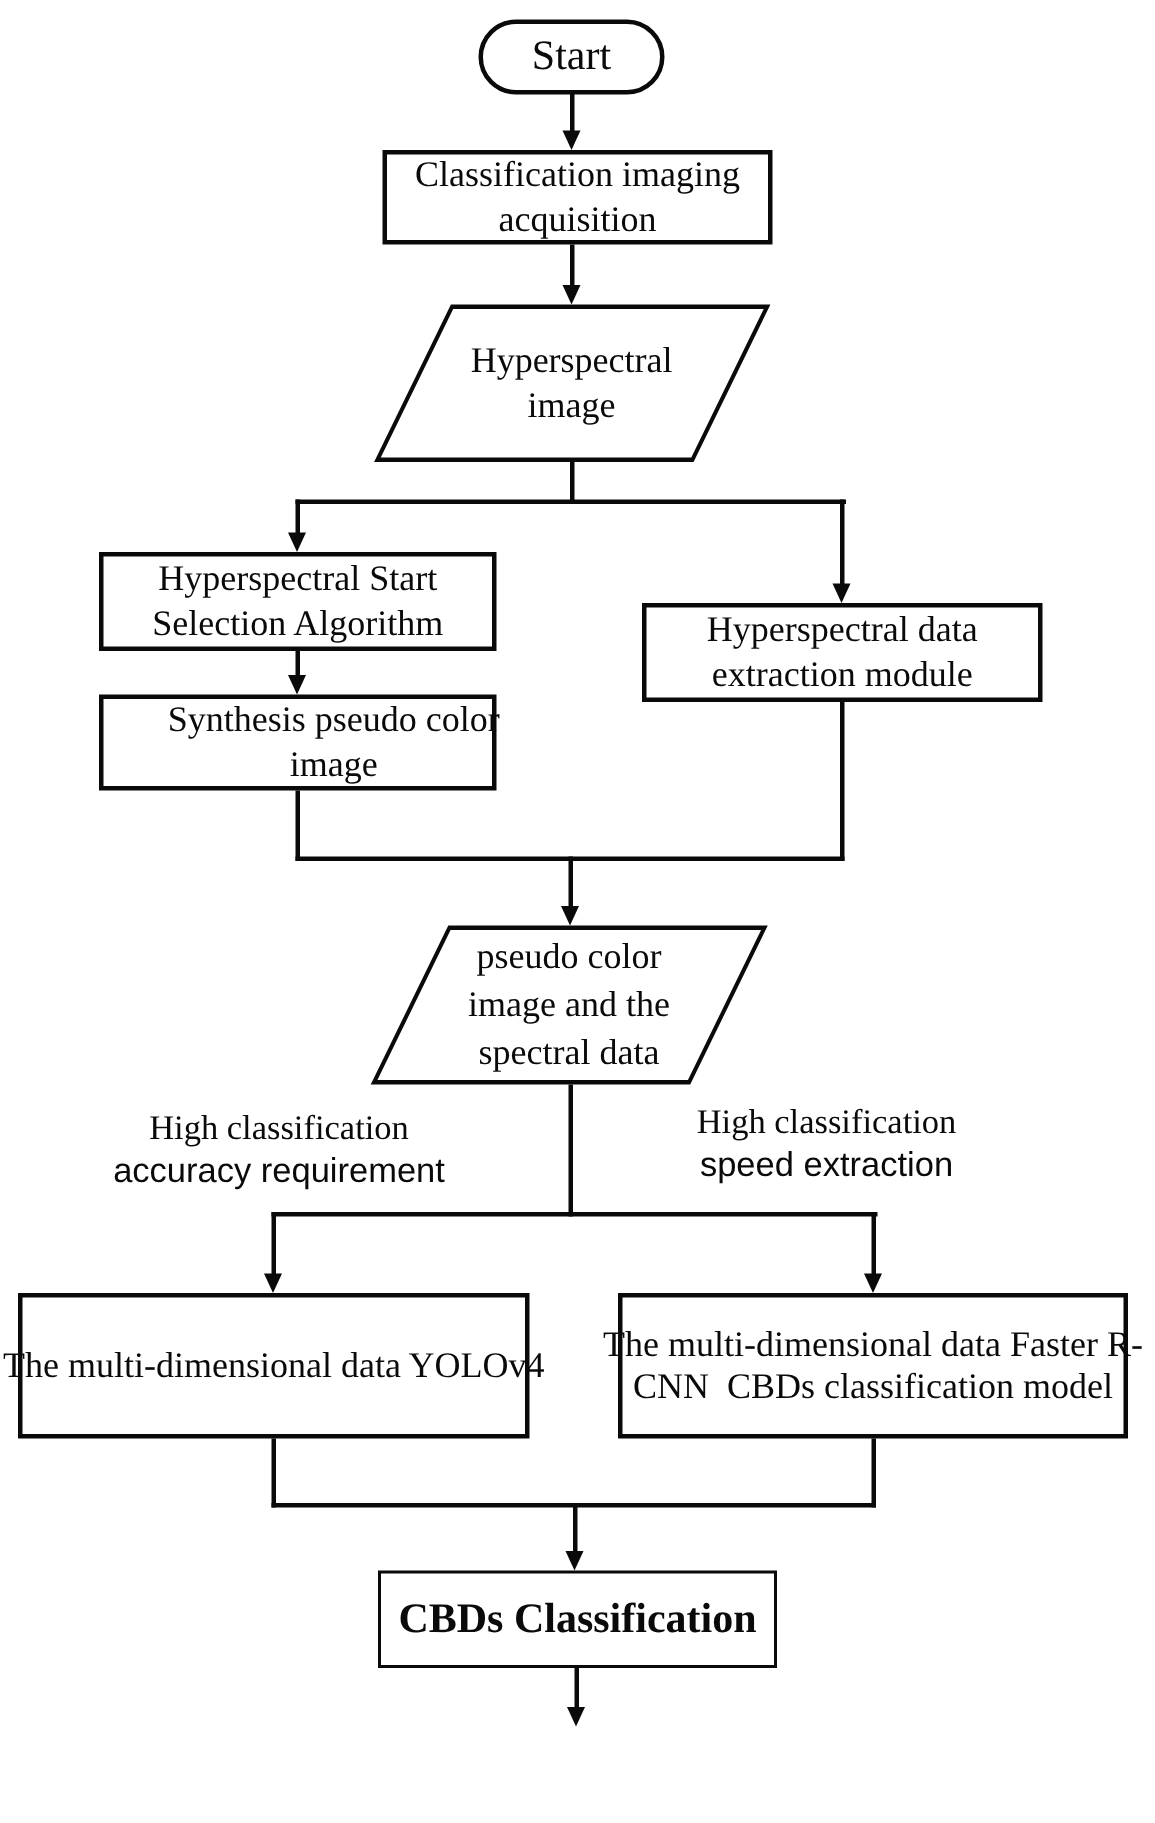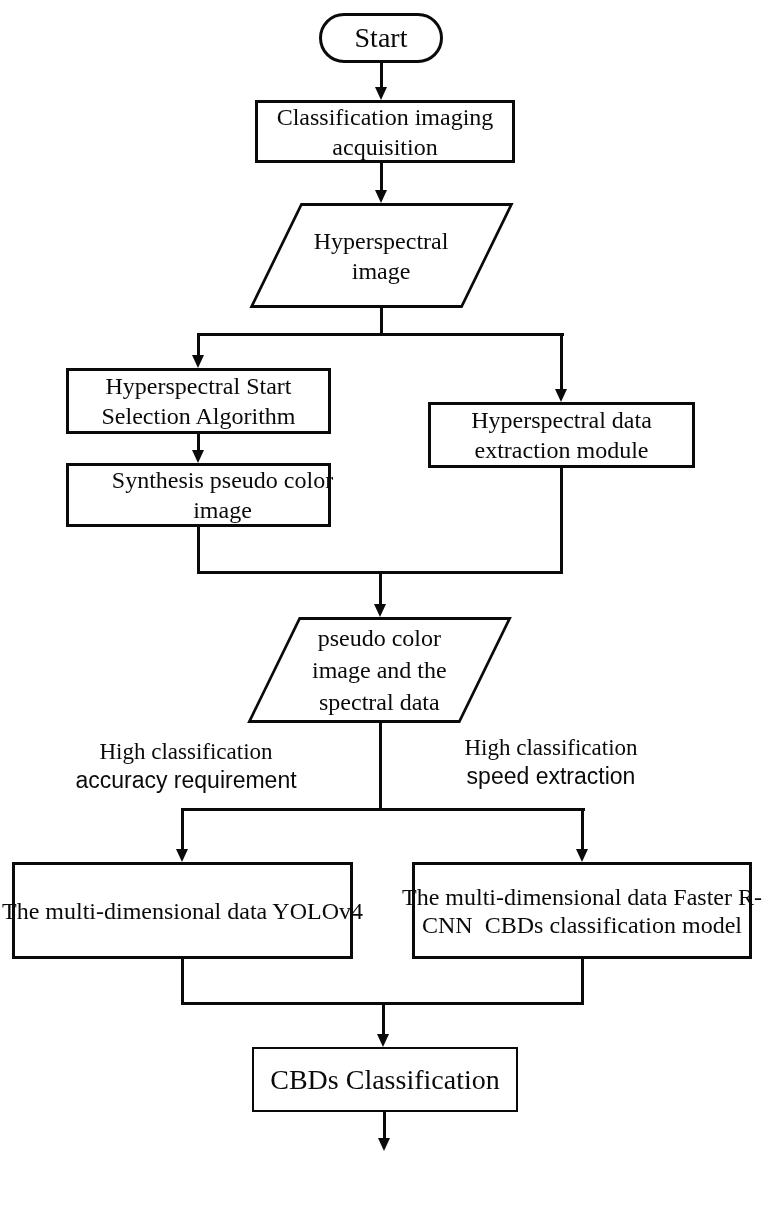--- a/index.html
+++ b/index.html
@@ -25,21 +25,21 @@
 
   
   .shape {
     position: absolute; box-sizing: border-box;
     border: 3px solid #0a0a0a; background: #ffffff;
     display: flex; flex-direction: column;
     align-items: center; justify-content: center;
     text-align: center;
   }
   .stadium { border-radius: 27px; }
-  .thin { border-width: 2px; }
+  .thin { border-width: 2px; font-weight: bold; }
   .para { transform: skewX(-26deg); }
   .para .inner {
     transform: skewX(26deg);
     display: flex; flex-direction: column;
     align-items: center; justify-content: center; text-align: center;
   }
 
   .txt { color: #0a0a0a; white-space: pre; display: block; }
   .fs26 { font-size: 28px; line-height: 30px; }
   .fs24 { font-size: 24px; line-height: 30px; }

